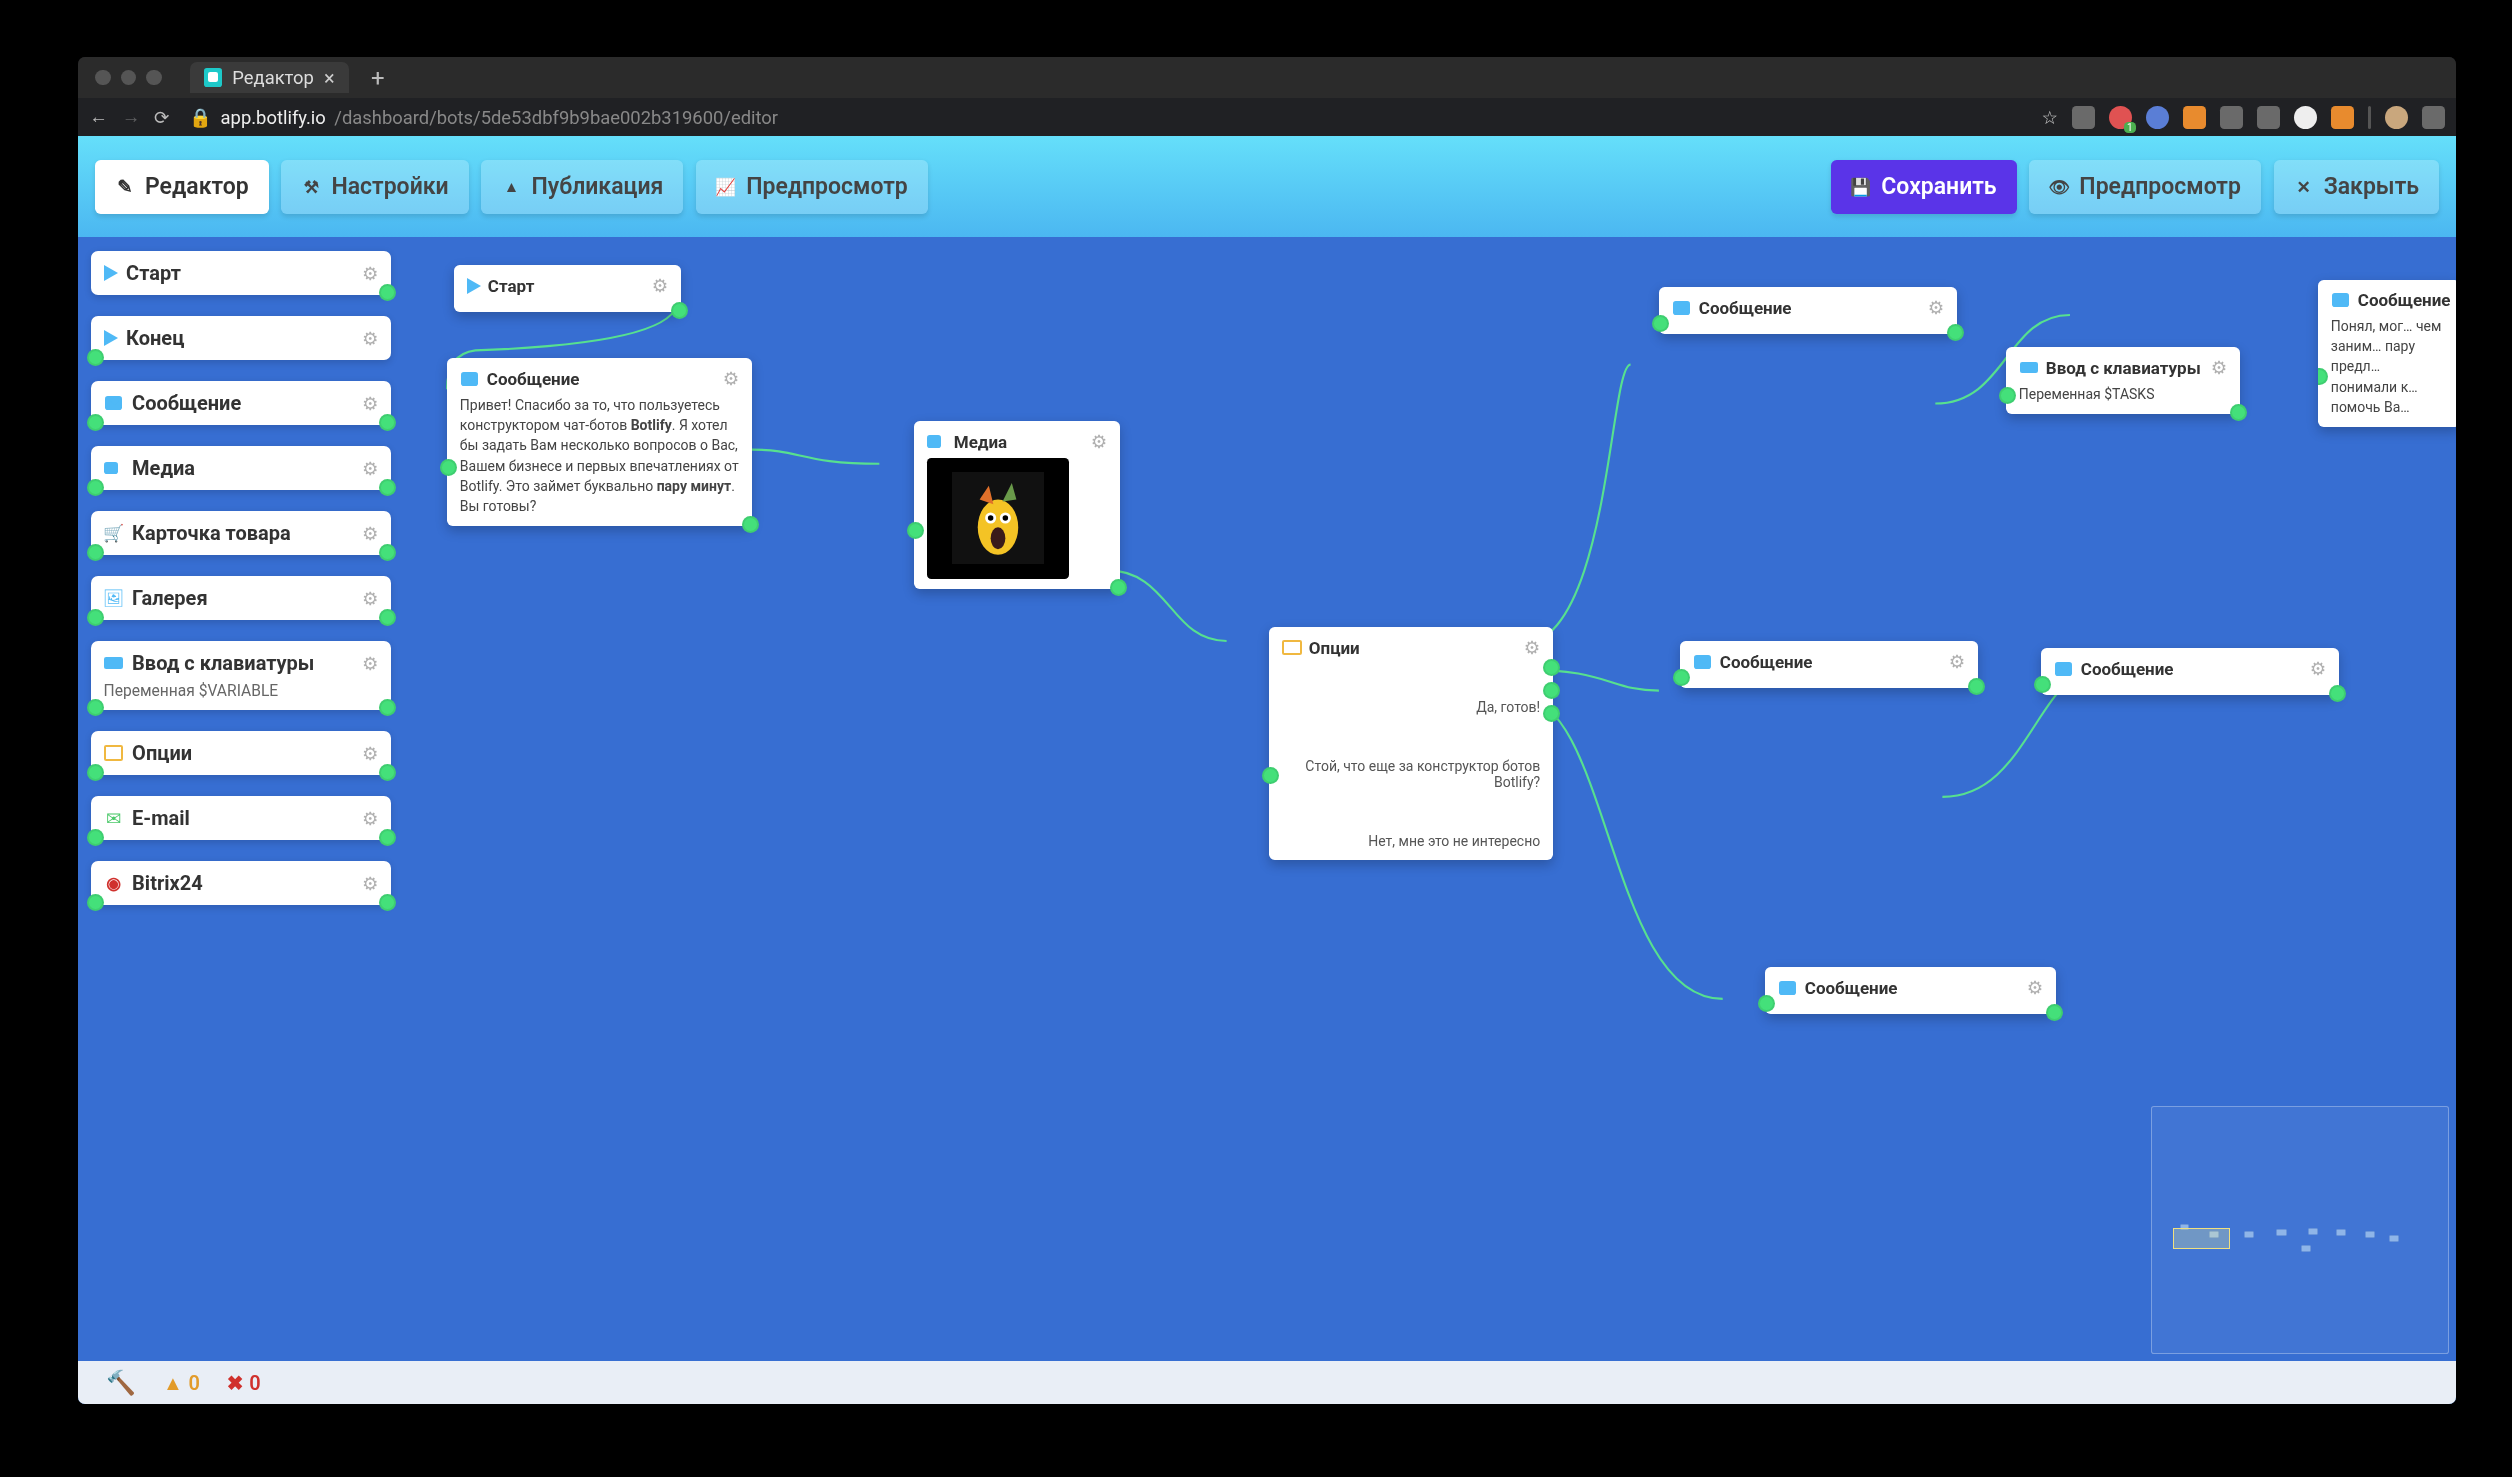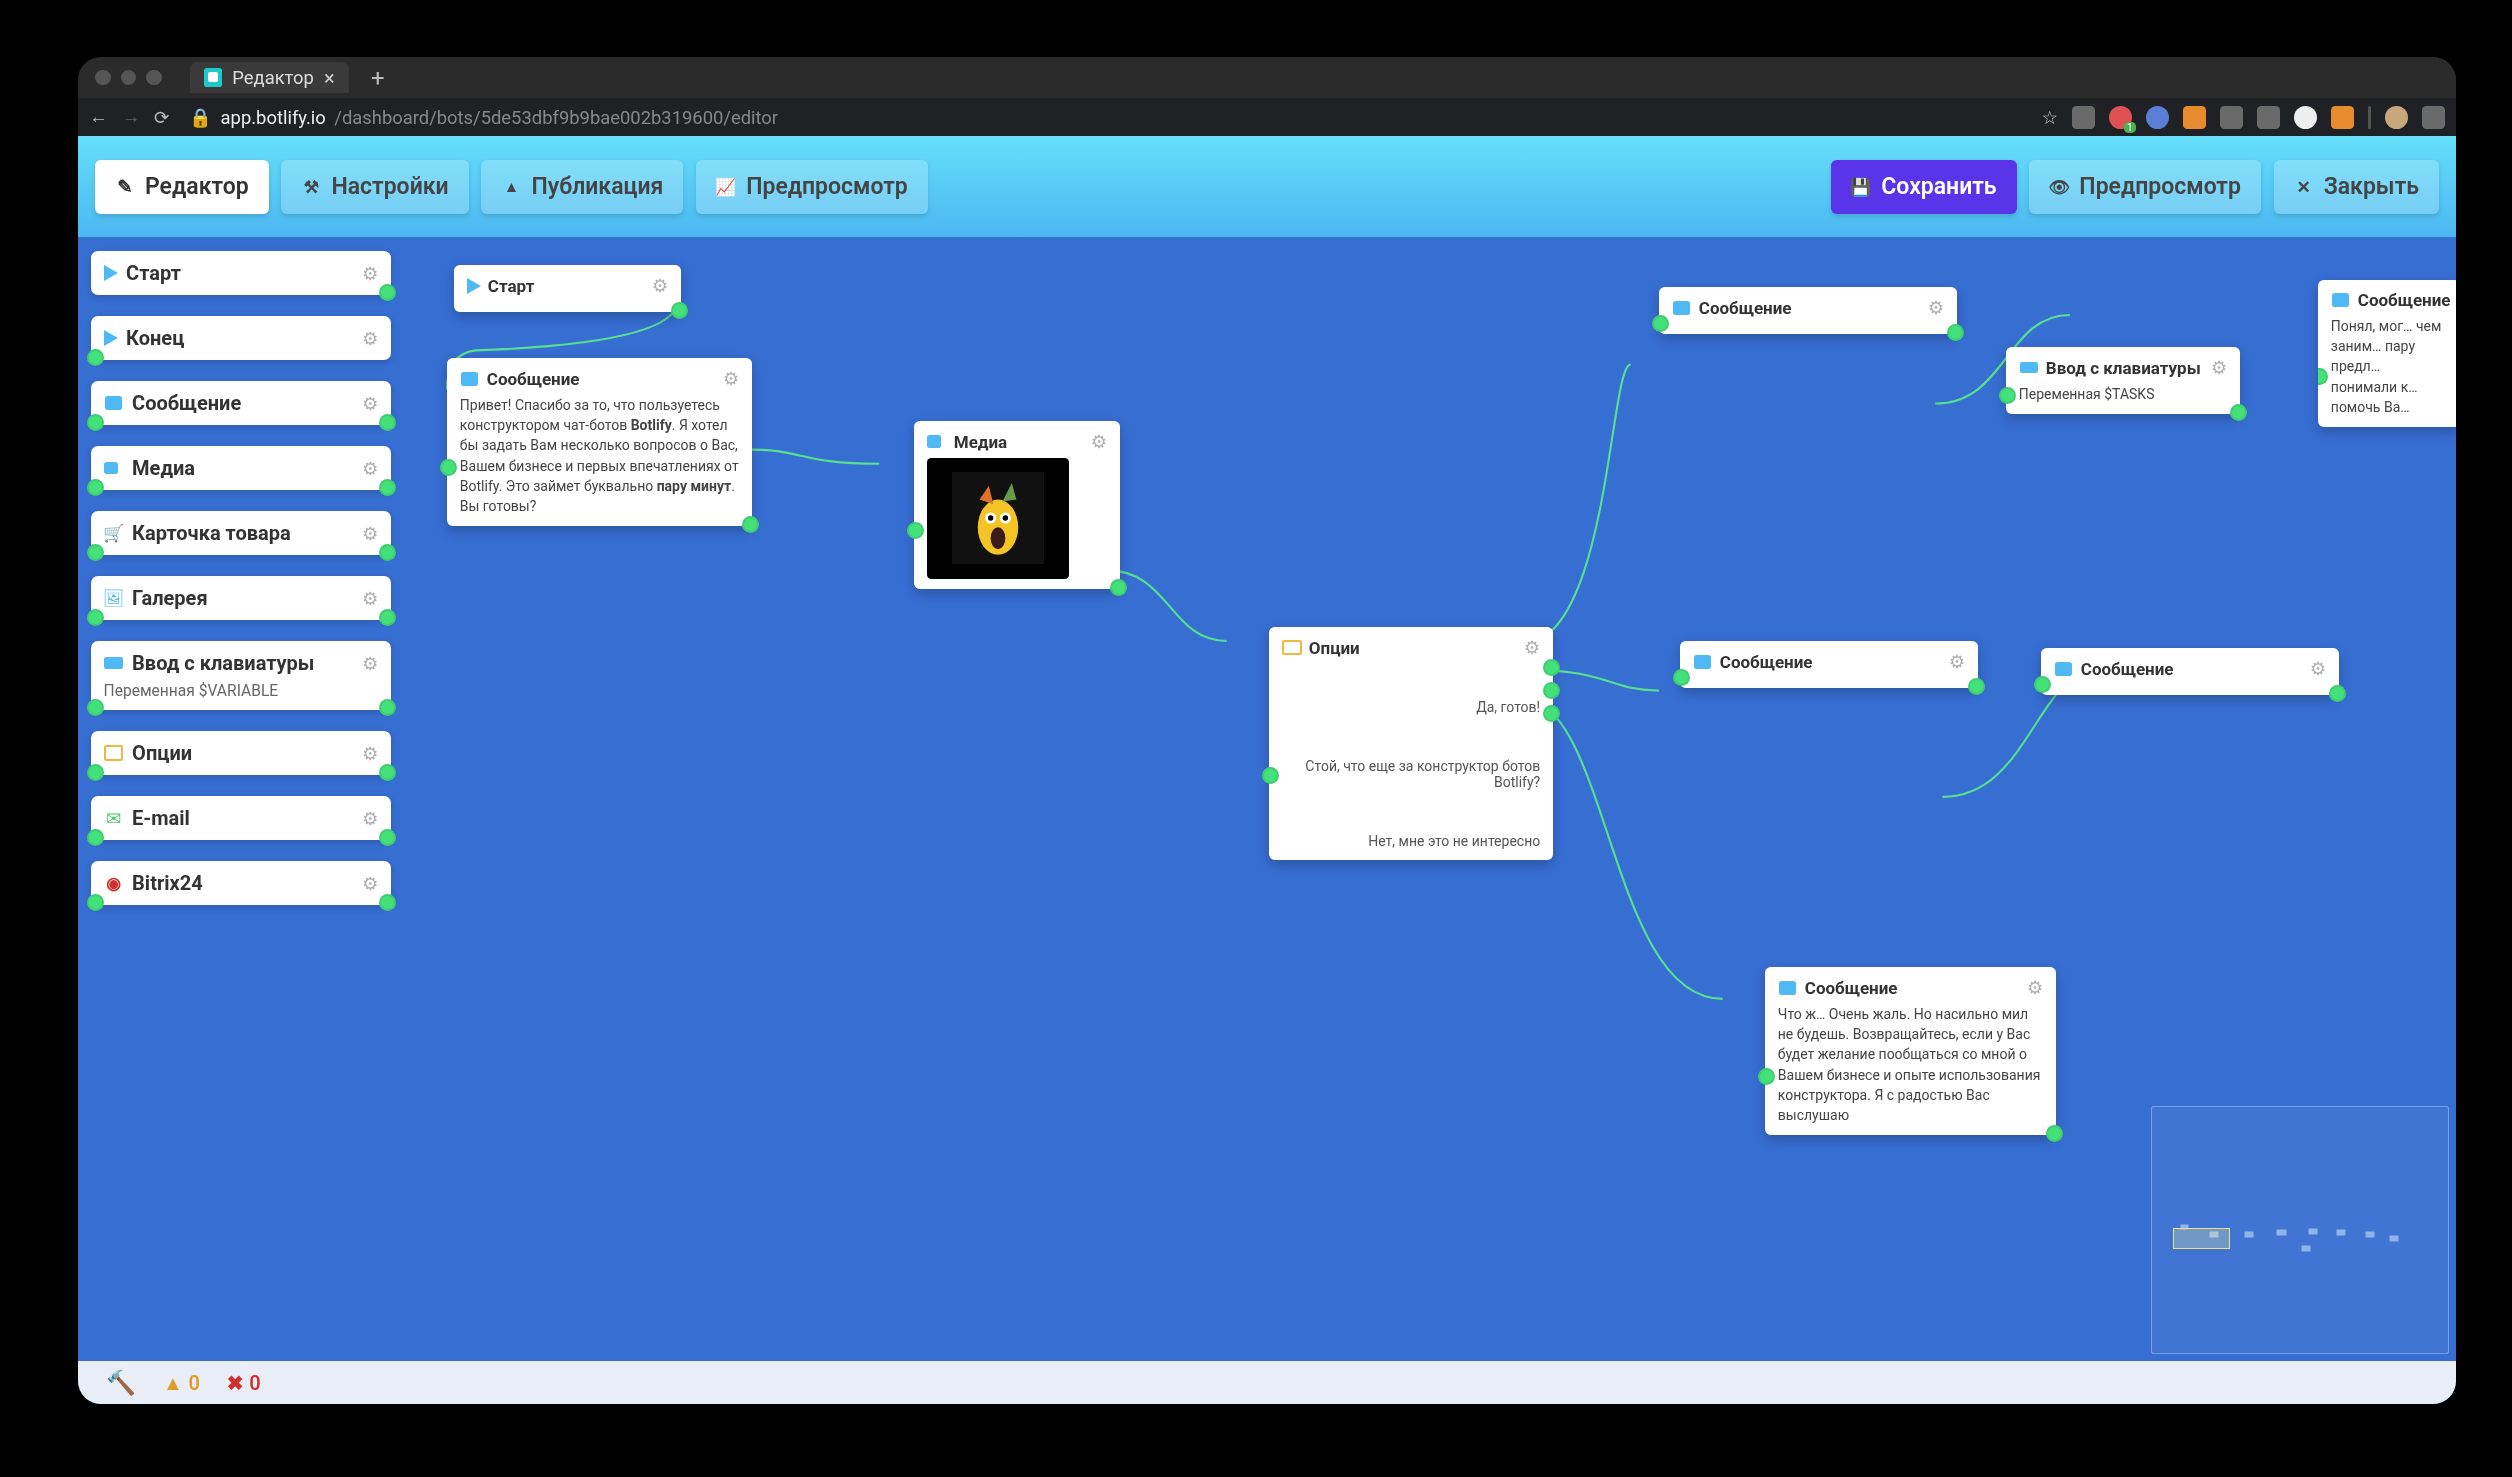--- a/index.html
+++ b/index.html
@@ -1,17 +1,17 @@
 <!DOCTYPE html>
 <html style="font-size:11.3px"><head>
 <meta charset="utf-8">
 <style>
 * { margin: 0; padding: 0; box-sizing: border-box; font-family: -apple-system, BlinkMacSystemFont, "Segoe UI", Roboto, Helvetica, Arial, sans-serif; }
 body { background: #000; width: 2512px; height: 1477px; overflow: hidden; }
-.window-frame { position: absolute; left: 78px; top: 57px; width: 2378px; height: 1347px; background: #202124; border-radius: 23px; overflow: hidden; box-shadow: 0 14px 43px rgba(0,0,0,.6); }
+.window-frame { position: absolute; left: 78px; top: 57px; width: 2378px; height: 1347px; background: #202124; border-radius: 7px; overflow: hidden; box-shadow: 0 14px 43px rgba(0,0,0,.6); }
 .titlebar { height: 41px; background: #2b2b2b; display: flex; align-items: center; padding: 0 11.3px; gap: 8.5px; }
 .traffic-lights { display: flex; gap: 10px; padding: 0 5.7px; }
 .dot { width: 15.6px; height: 15.6px; border-radius: 50%; background: #555; }
 .tab { height: 31px; background: #3a3a3a; border-radius: 7px 7px 0 0; display: flex; align-items: center; padding: 0 14px; gap: 10px; color: #ddd; font-size: 18.4px; margin-left: 14px; }
 .tab-fav { width: 18.4px; height: 18.4px; background: #1dc9c9; border-radius: 2.8px; display: flex; align-items: center; justify-content: center; }
 .tab-fav::before { content:""; width:10px; height:10px; background:#fff; border-radius:2.1px; }
 .tab-close { color:#ccc; font-size:20px; }
 .new-tab { color:#bbb; font-size:24px; margin-left:14px; }
 .urlbar { height: 38px; background: #202124; display:flex; align-items:center; padding:0 11.3px; gap:14px; color:#bbb; font-size:18.4px; }
 .nav-btn { flex: 0 0 auto; }
@@ -357,21 +357,20 @@
           <span class="port in"></span>
             <span class="port out"></span>
         </div>
 
         <div class="node" style="left:1361px;top:730px;width:291px;">
           <div class="node-head">
               <span class="icon-sm ic-chat"></span>
               <span class="node-title">Сообщение</span>
               <span class="gear">⚙</span>
             </div>
-          <div class="node-body">Что ж… Очень жаль. Но насильно мил не будешь. Возвращайтесь, если у Вас будет желание пообщаться со мной о Вашем бизнесе и опыте использования конструктора. Я с радостью Вас выслушаю</div>
           <span class="port in"></span>
             <span class="port out"></span>
         </div>
 
         <div class="node" style="left:1602px;top:110px;width:234px;">
           <div class="node-head">
               <span class="icon-sm ic-key"></span>
               <span class="node-title">Ввод с клавиатуры</span>
               <span class="gear">⚙</span>
             </div>

